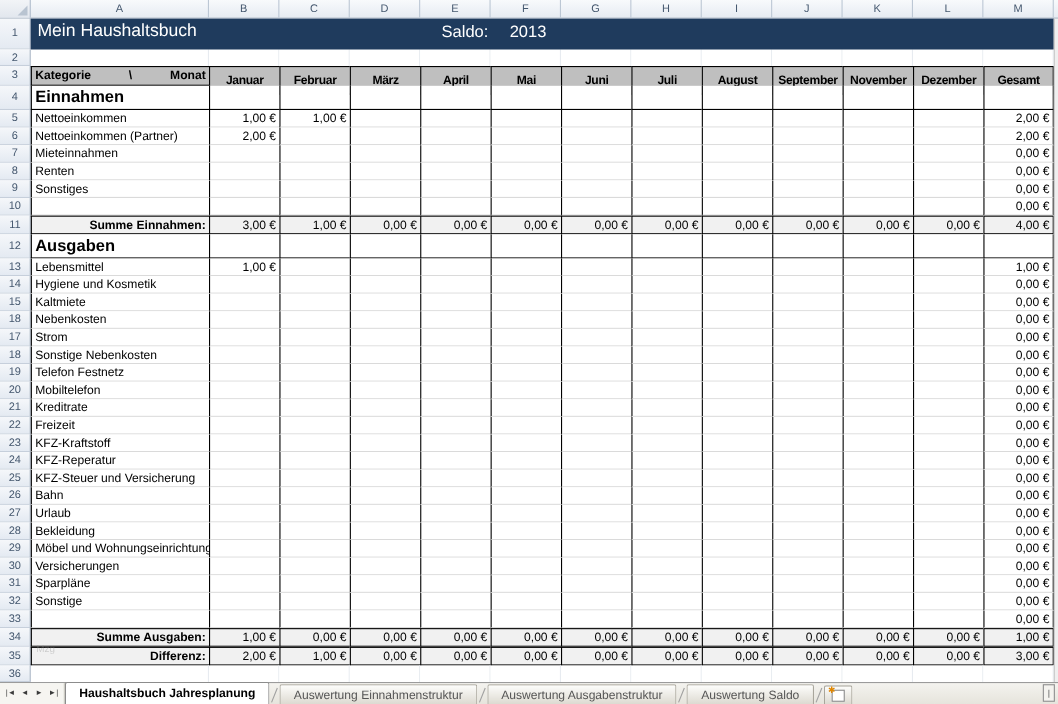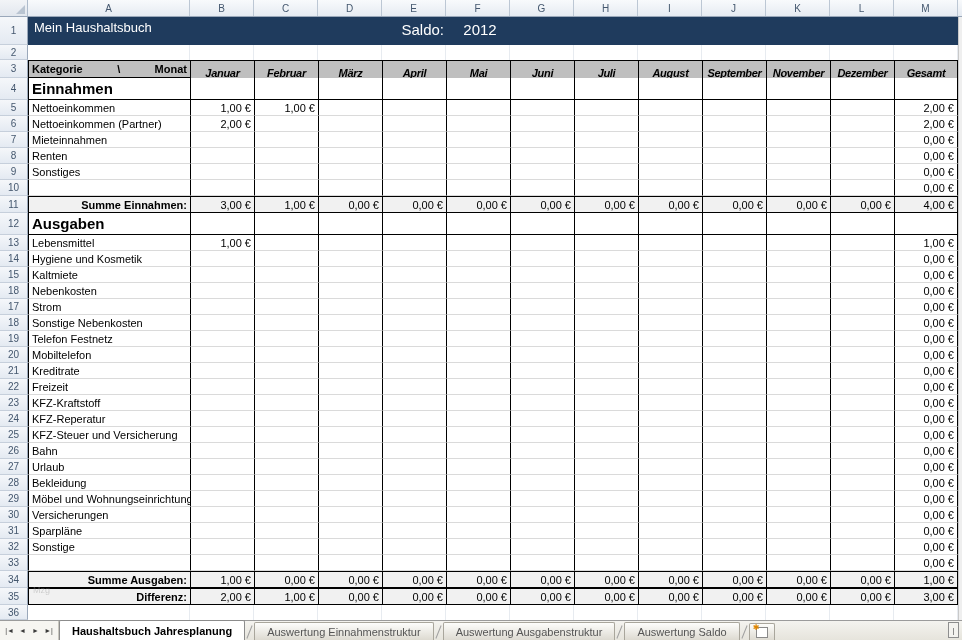--- a/index.html
+++ b/index.html
@@ -24,34 +24,34 @@
           border-right:1px solid #9AA8BA;border-bottom:1px solid #C6CFDB;color:#44576E;
           font-size:10px;display:flex;align-items:center;justify-content:center;flex:none;}
   .cell{box-sizing:border-box;font-size:11px;color:#000;padding:0 3px;display:flex;
         align-items:center;white-space:nowrap;overflow:hidden;flex:none;background:#fff;}
   .cell.a{width:162px;}
   .cell.v{width:64px;justify-content:flex-end;}
 
   
   .k-title{height:28px;}
   .band{position:relative;width:930px;background:#1F3B5D;color:#fff;box-sizing:border-box;}
-  .band .t1{position:absolute;left:6px;top:3px;font-size:13px;}
+  .band .t1{position:absolute;left:6px;top:3px;font-size:16px;}
   .band .t2{position:absolute;left:352px;width:64px;top:4px;font-size:15px;text-align:right;}
   .band .t3{position:absolute;left:420px;width:64px;top:4px;font-size:15px;text-align:center;}
 
   
   .k-blank{height:15px;}
   .k-blankend{height:15px;}
   .cell.bl{border-right:1px solid #E7EBF0;background:#fff;}
 
   
   .k-colhead{height:18px;}
   .k-colhead .cell{background:#BFBFBF;font-weight:bold;border-top:1px solid #000;
         border-bottom:1px solid #000;border-left:1px solid #000;}
-  .k-colhead .cell.v{justify-content:center;padding:12px 1px;font-size:11px;letter-spacing:-.3px;font-style:italic;}
+  .k-colhead .cell.v{justify-content:center;padding:12px 1px;font-size:11px;letter-spacing:-.3px;}
   .k-colhead .cell:last-child{border-right:1px solid #000;}
   .k-colhead .cell.a{display:flex;justify-content:space-between;font-size:11px;}
 
   
   .k-section{height:22px;}
   .k-section .cell{border-left:1px solid #000;border-bottom:1px solid #000;}
   .k-section .cell:last-child{border-right:1px solid #000;}
   .k-section .cell.a{font-size:15px;font-weight:bold;text-align:right;}
 
   
@@ -115,21 +115,21 @@
       <div class="colletter">K</div>
       <div class="colletter">L</div>
       <div class="colletter">M</div>
     </div>
   <div id="grid">
       <div class="r k-title">
         <div class="rowhdr">1</div>
         <div class="band">
           <div class="t1">Mein Haushaltsbuch</div>
           <div class="t2">Saldo:</div>
-          <div class="t3">2012</div>
+          <div class="t3">2013</div>
         </div>
       </div>
       <div class="r k-blank">
         <div class="rowhdr">2</div>
         <div class="cell a bl"></div>
         <div class="cell v bl"></div>
         <div class="cell v bl"></div>
         <div class="cell v bl"></div>
         <div class="cell v bl"></div>
         <div class="cell v bl"></div>

